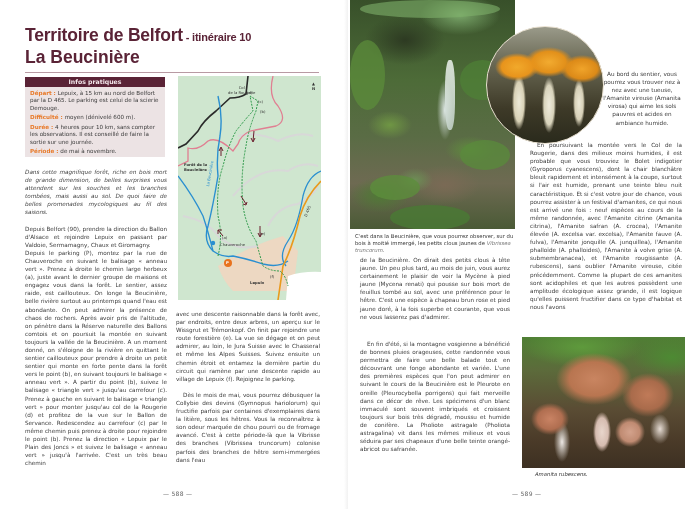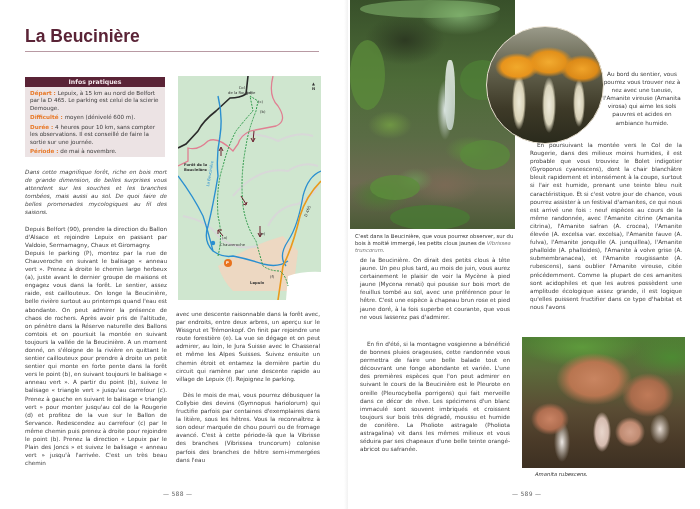--- a/index.html
+++ b/index.html
@@ -87,20 +87,23 @@
       radial-gradient(ellipse 40px 20px at 150px 20px, #4d8a33 0%, transparent 100%),
       linear-gradient(180deg, #4f7f34 0%, #5c6b3b 25%, #5a4c34 55%, #4a3a28 80%, #3d3022 100%); }
   .caption-amanita { left: 535px; top: 471px; width: 150px; font-style: italic; }
 </style>
 </head>
 <body>
 
 <div class="page page-left">
 
   <div class="title-block">
+    <div class="title-line1">
+      <span>Territoire de Belfort</span><span class="title-sub"> - itinéraire 10</span>
+    </div>
     <div class="title-line2">La Beucinière</div>
   </div>
 
   <div class="infobox">
     <div class="infobox-head">Infos pratiques</div>
     <div class="infobox-body">
       <p><span class="lbl">Départ : </span><span>Lepuix, à 15 km au nord de Belfort par la D 465. Le parking est celui de la scierie Demouge.</span></p>
       <p><span class="lbl">Difficulté : </span><span>moyen (dénivelé 600 m).</span></p>
       <p><span class="lbl">Durée : </span><span>4 heures pour 10 km, sans compter les observations. Il est conseillé de faire la sortie sur une journée.</span></p>
       <p><span class="lbl">Période : </span><span>de mai à novembre.</span></p>

